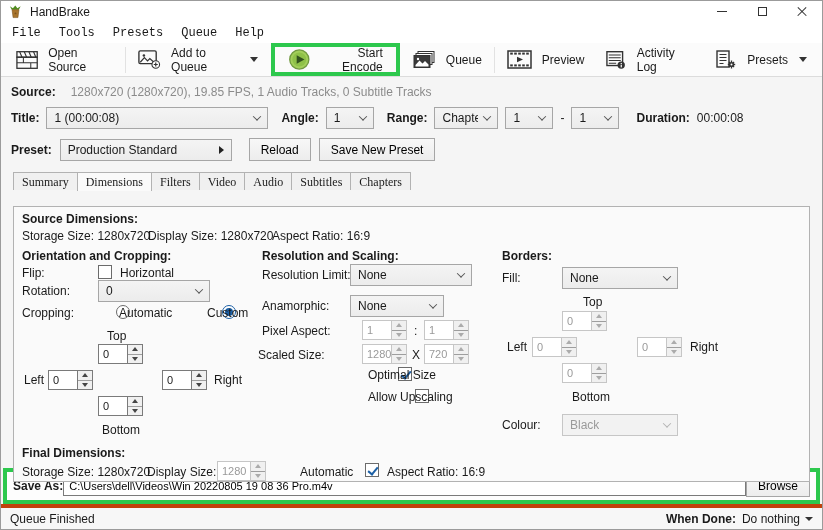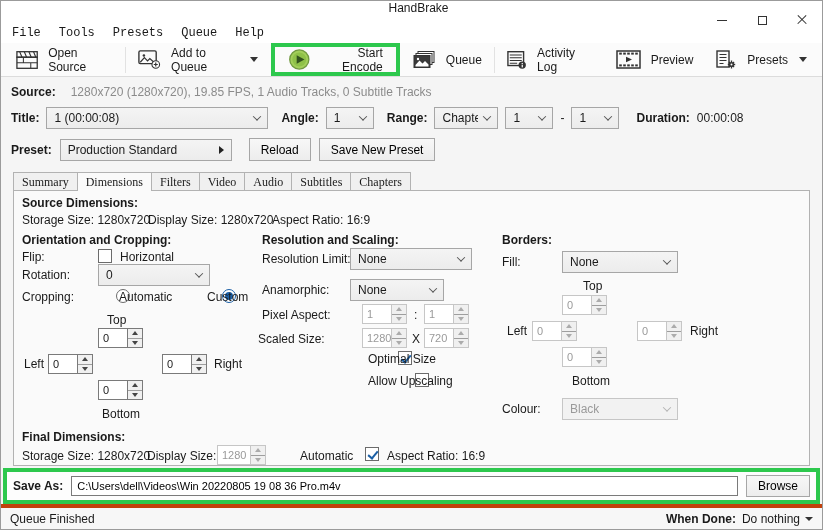--- a/index.html
+++ b/index.html
@@ -1,21 +1,21 @@
 <!DOCTYPE html>
 <html><head>
 <meta charset="utf-8">
 <style>
   * { margin:0; padding:0; box-sizing:border-box; }
   html,body { width:823px; height:530px; }
   body { font-family:"Liberation Sans", sans-serif; font-size:12px; color:#1a1a1a; }
   .window { position:relative; width:823px; height:530px; background:#f5f5f5; border:1px solid #9b9b9b; overflow:hidden; }
 
   
-  .titlebar { height:21px; background:#fff; display:flex; align-items:center; padding-left:7px;flex-direction:column; }
+  .titlebar { height:21px; background:#fff; display:flex; align-items:center; padding-left:7px; }
   .titlebar .title { margin-left:7px; font-size:12px; }
   .win-controls { margin-left:auto; display:flex; height:100%; }
   .win-btn { width:40px; display:flex; align-items:center; justify-content:center; cursor:default; }
   .mini-glyph { width:10px; height:1px; background:#333; }
   .max-glyph { width:9px; height:9px; border:1px solid #333; }
   .close-glyph { position:relative; width:10px; height:10px; }
   .close-glyph::before,.close-glyph::after { content:""; position:absolute; left:-1px; top:4px; width:12px; height:1.2px; background:#333; }
   .close-glyph::before { transform:rotate(45deg); }
   .close-glyph::after { transform:rotate(-45deg); }
 
@@ -46,21 +46,21 @@
   .select.disabled { color:#9a9a9a; border-color:#c6c6c6; background:#f2f2f2; }
   .select.disabled .chev { border-color:#b4b4b4; }
   .tri-r { width:0; height:0; border-top:4px solid transparent; border-bottom:4px solid transparent; border-left:5px solid #222; flex:none; margin-left:6px; }
 
   .btn { height:23px; border:1px solid #a6a6a6; background:linear-gradient(#f7f7f7,#ededed); padding:0 11px; display:inline-flex; align-items:center; font-size:12px; font-family:inherit; }
 
   
   .tabstrip { display:flex; align-items:flex-end; padding-left:12px; margin-top:10px; height:19px; position:relative; z-index:2; }
   .tab { border:1px solid #b2b2b2; border-bottom:none; background:#f0f0f0; padding:2px 8px 2px; margin-right:-1px; height:18px;font-family:Liberation Serif, serif; }
   .tab.active { background:#fafafa; height:19px; margin-bottom:-1px; padding-bottom:3px; }
-  .tab-panel { position:relative; margin:0 12px; border:1px solid #b2b2b2; background:#fafafa; height:276px; z-index:1; }
+  .tab-panel { position:relative; margin:16px 12px; border:1px solid #b2b2b2; background:#fafafa; height:276px; z-index:1; }
   .abs { position:absolute; white-space:nowrap; }
   .h { font-weight:bold; }
 
   
   .spin { display:inline-flex; height:20px; }
   .spin .sval { width:30px; border:1px solid #7a7a7a; background:#fff; font-size:11px; display:flex; align-items:center; padding:0 4px; }
   .spin .sbtns { width:15px; display:flex; flex-direction:column; border:1px solid #7a7a7a; border-left:none; background:#f0f0f0; }
   .spin .sbtn { flex:1; display:flex; align-items:center; justify-content:center; }
   .spin .sbtn:first-child { border-bottom:1px solid #9e9e9e; }
   .tu { width:0; height:0; border-left:3px solid transparent; border-right:3px solid transparent; border-bottom:4px solid #444; }
@@ -71,21 +71,21 @@
   .spin.disabled .td { border-top-color:#ababab; }
 
   
   .cb { width:14px; height:14px; border:1px solid #6b6b6b; background:#fff; display:inline-block; position:relative; }
   .cb.checked::after { content:""; position:absolute; left:4px; top:1px; width:4px; height:8px; border-right:2px solid #1b5fa5; border-bottom:2px solid #1b5fa5; transform:rotate(40deg); }
   .rb { width:14px; height:14px; border:1px solid #6b6b6b; border-radius:50%; background:#fff; display:inline-block; position:relative; }
   .rb.selected { border-color:#1b5fa5; }
   .rb.selected::after { content:""; position:absolute; inset:2px; border-radius:50%; background:#1b5fa5; }
 
   
-  .saveas { position:absolute; left:2px; right:2px; top:467px; border:4px solid #2dc84d; background:#fdfdfd; display:flex; align-items:center; gap:8px; padding:3px 6px; }
+  .saveas { position:absolute; left:2px; right:2px; top:467px; border:4px solid #2dc84d; background:#fdfdfd; display:flex; align-items:center; padding:3px 6px; }
   .path-input { flex:1; height:20px; border:1px solid #7a7a7a; background:#fff; font-family:inherit; font-size:11px; padding:0 5px; }
   .saveas .btn { height:22px; }
   .statusbar { position:absolute; left:0; right:0; bottom:0; height:25px; border-top:4px solid #c2410c; background:#f7f7f7; display:flex; align-items:center; justify-content:space-between; padding:0 9px; }
   .whendone { display:flex; align-items:center; gap:6px; }
   .caret-sm { width:0; height:0; border-left:4px solid transparent; border-right:4px solid transparent; border-top:4px solid #333; }
 </style>
 </head>
 <body>
 
 <div class="window">
@@ -155,50 +155,50 @@
         <rect x="5" y="0.5" width="16" height="11" fill="#fff" stroke="#333"></rect>
         <rect x="3" y="2.5" width="16" height="11" fill="#fff" stroke="#333"></rect>
         <rect x="1" y="4.5" width="16" height="12" fill="#3a3a3a" stroke="#333"></rect>
         <path d="M2.5 14 l4-4.5 3 3 2.5-2.5 3.5 3.5 v2 h-13 z" fill="#fff"></path>
         <circle cx="5" cy="8" r="1.2" fill="#fff"></circle>
       </svg>
       <span>Queue</span>
     </div>
     <div class="tool-sep"></div>
     <div class="tool-item">
-      <svg width="22" height="20" viewBox="0 0 22 20">
-        <rect x="1" y="1" width="17" height="15" fill="none" stroke="#333" stroke-width="1.5"></rect>
-        <path d="M3 4.5 h13 M3 7.5 h13 M3 10.5 h13 M3 13.5 h8" stroke="#333" stroke-width="1.2" fill="none"></path>
-        <circle cx="16.5" cy="15.5" r="4" fill="#333"></circle>
-        <rect x="15.9" y="13.2" width="1.3" height="1.3" fill="#fff"></rect>
-        <rect x="15.9" y="15.2" width="1.3" height="2.8" fill="#fff"></rect>
-      </svg>
-      <span>Activity Log</span>
-    </div>
-    <div class="tool-item">
       <svg width="25" height="19" viewBox="0 0 25 19">
         <rect x="1" y="1" width="23" height="17" fill="none" stroke="#333" stroke-width="1.5"></rect>
         <g fill="#333">
           <rect x="3.2" y="2.6" width="2.6" height="2"></rect>
             <rect x="7.2" y="2.6" width="2.6" height="2"></rect>
             <rect x="11.2" y="2.6" width="2.6" height="2"></rect>
             <rect x="15.2" y="2.6" width="2.6" height="2"></rect>
             <rect x="19.2" y="2.6" width="2.6" height="2"></rect>
           <rect x="3.2" y="14.4" width="2.6" height="2"></rect>
             <rect x="7.2" y="14.4" width="2.6" height="2"></rect>
             <rect x="11.2" y="14.4" width="2.6" height="2"></rect>
             <rect x="15.2" y="14.4" width="2.6" height="2"></rect>
             <rect x="19.2" y="14.4" width="2.6" height="2"></rect>
         </g>
         <path d="M10 6.8 l6 2.7 -6 2.7 z" fill="#333"></path>
       </svg>
       <span>Preview</span>
     </div>
     <div class="tool-item">
       <svg width="22" height="20" viewBox="0 0 22 20">
+        <rect x="1" y="1" width="17" height="15" fill="none" stroke="#333" stroke-width="1.5"></rect>
+        <path d="M3 4.5 h13 M3 7.5 h13 M3 10.5 h13 M3 13.5 h8" stroke="#333" stroke-width="1.2" fill="none"></path>
+        <circle cx="16.5" cy="15.5" r="4" fill="#333"></circle>
+        <rect x="15.9" y="13.2" width="1.3" height="1.3" fill="#fff"></rect>
+        <rect x="15.9" y="15.2" width="1.3" height="2.8" fill="#fff"></rect>
+      </svg>
+      <span>Activity Log</span>
+    </div>
+    <div class="tool-item">
+      <svg width="22" height="20" viewBox="0 0 22 20">
         <rect x="2" y="1" width="12" height="16" fill="none" stroke="#333" stroke-width="1.4"></rect>
         <path d="M4.5 4.5 h7 M4.5 7.5 h7 M4.5 10.5 h7 M4.5 13.5 h4" stroke="#333" stroke-width="1.1" fill="none"></path>
         <path d="M16.5 10.5 v2 M16.5 16.5 v2 M12.8 14.5 h2 M18.2 14.5 h2 M13.9 11.9 l1.4 1.4 M19.1 17.1 l-1.4 -1.4 M13.9 17.1 l1.4 -1.4 M19.1 11.9 l-1.4 1.4" stroke="#333" stroke-width="1.3"></path>
         <circle cx="16.5" cy="14.5" r="2.6" fill="#333"></circle>
         <circle cx="16.5" cy="14.5" r="1" fill="#fff"></circle>
       </svg>
       <span>Presets</span>
       <span class="caret"></span>
     </div>
   </div>

